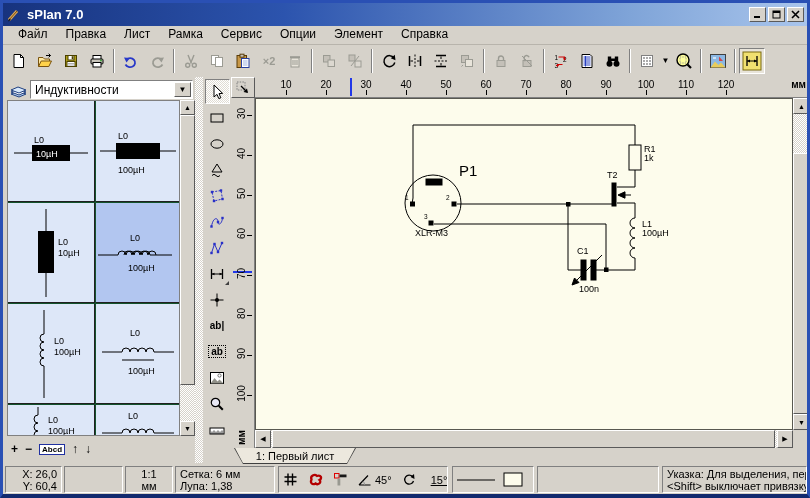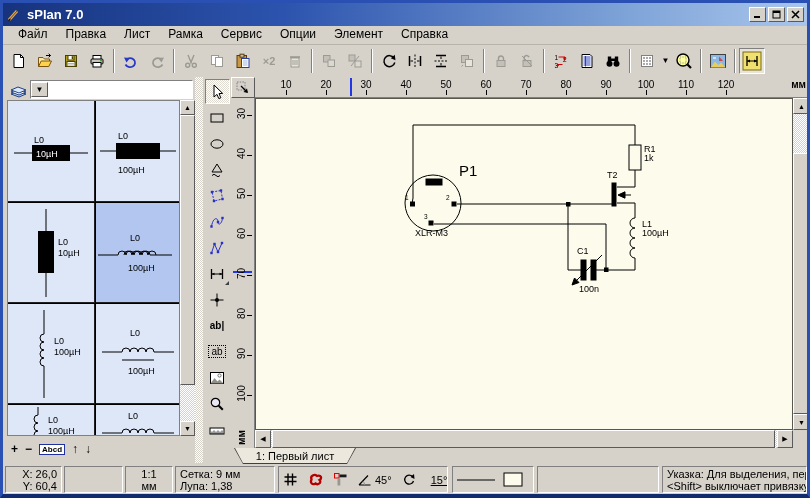--- a/index.html
+++ b/index.html
@@ -20,21 +20,21 @@
   
   .toolbar{left:0;top:42px;width:804px;height:31px;display:flex;align-items:center;padding-left:3px;}
   .b{width:26px;height:26px;display:flex;align-items:center;justify-content:center;background:transparent;position:relative;}
   .b.on{border:1px solid;border-color:#808080 #fff #fff #808080;background:#e8e4da;}
   .s{width:2px;height:24px;margin:0 3px;border-left:1px solid #808080;border-right:1px solid #fff;}
   .dd{width:11px;height:26px;display:flex;align-items:center;justify-content:center;font-size:8px;color:#000;}
   
   .combo{left:27px;top:77px;width:163px;height:19px;background:#fff;border:1px solid;border-color:#808080 #fff #fff #808080;display:flex;align-items:center;font-size:12px;}
   .combo-text{flex:1;padding-left:4px;color:#000;}
   .combo-btn{width:17px;height:15px;margin-right:1px;display:flex;align-items:center;justify-content:center;font-size:8px;}
-  .libgrid{left:4px;top:97px;width:173px;height:336px;border:1px solid #808080;background:#000000;overflow:hidden;}
+  .libgrid{left:4px;top:97px;width:173px;height:336px;border:1px solid #808080;background:#14532d;overflow:hidden;}
   .cell{position:absolute;overflow:hidden;background:#dde7f8;}
   .cell.sel{background:#b2c6f0;}
   .cell svg{display:block;}
   .libsb{left:177px;top:97px;width:15px;height:336px;background:#d6d2ca;}
   .sbbtn{position:absolute;left:0;width:15px;height:15px;display:flex;align-items:center;justify-content:center;font-size:7px;color:#000;}
   .libfoot{left:4px;top:435px;width:188px;height:22px;display:flex;align-items:center;gap:7px;font-size:12px;font-weight:bold;color:#000;padding-left:4px;}
   .abcd{font-size:8px;font-weight:bold;border:1px solid #2030a0;padding:0 2px;background:#fff;color:#000;}
   
   .splitter{left:192px;top:74px;width:8px;height:386px;}
   .toolcol{left:200px;top:74px;width:28px;height:386px;display:flex;flex-direction:column;align-items:center;padding-top:2px;}
@@ -314,20 +314,21 @@
   </div>
 
   <span class="abs ico" style="left:5px;top:77px;width:21px;height:19px;">
     <svg width="19" height="17">
         <path d="M2 13 L9 10 L17 13 L10 16 Z" fill="#b8d0ee" stroke="#204080"></path>
         <path d="M2 11 L9 8 L17 11 L10 14 Z" fill="#fff" stroke="#204080"></path>
         <path d="M2 9 L9 6 L17 9 L10 12 Z" fill="#d8e8fa" stroke="#204080"></path>
       </svg>
   </span>
   <div class="abs combo">
+    <span class="combo-text">Индуктивности</span>
     <span class="combo-btn raised">▼</span>
   </div>
 
   <div class="abs libgrid">
 
     <div class="cell" style="left:0;top:0;width:87px;height:101px;border-right:1px solid #202020;border-bottom:1px solid #202020;">
       <svg width="86" height="100">
           <path d="M6 52 H80" stroke="#000"></path>
           <rect x="24" y="44" width="38" height="16" fill="#000"></rect>
           <text x="26" y="42" font-size="9" fill="#000">L0</text>
@@ -477,21 +478,21 @@
         <span class="flyout"></span>
       </span>
     <span class="t">
         <svg width="16" height="16">
           <path d="M8 1.5 v13 M1.5 8 h13" stroke="#000"></path>
           <circle cx="8" cy="8" r="2" fill="#000"></circle>
         </svg>
       </span>
     <span class="t" style="font-weight:bold;color:#000;">ab|</span>
     <span class="t">
-        <span style="border:1px dotted #000;padding:0 2px;font-weight:normal;color:#000;">ab</span>
+        <span style="border:1px dotted #000;padding:0 2px;font-weight:bold;color:#000;">ab</span>
       </span>
     <span class="t">
         <svg width="16" height="16">
           <rect x="1.5" y="2.5" width="13" height="11" fill="#fff" stroke="#000"></rect>
           <circle cx="10.5" cy="5.5" r="1.6" fill="none" stroke="#707070"></circle>
           <path d="M1.5 13.5 l4-5.5 3 3.5 2-2 4 4z" fill="#909088"></path>
         </svg>
       </span>
     <span class="t">
         <svg width="16" height="16">
@@ -643,21 +644,21 @@
     <div class="sp" style="left:2px;width:57px;text-align:right;">
       <div>X: 26,0</div>
       <div>Y: 60,4</div>
     </div>
     <div class="sp" style="left:61px;width:59px;"></div>
     <div class="sp" style="left:122px;width:48px;text-align:center;">
       <div>1:1</div>
       <div>мм</div>
     </div>
     <div class="sp" style="left:172px;width:100px;">
-      <div>Сетка: 9 мм</div>
+      <div>Сетка: 6 мм</div>
       <div>Лупа:  1,38</div>
     </div>
     <div class="sp spc" style="left:275px;width:170px;gap:9px;">
       <span class="ico">
           <svg width="15" height="15">
             <path d="M1.5 5 h12 M1.5 9.5 h12 M5 1.5 v12 M9.5 1.5 v12" stroke="#000" stroke-width="1.4"></path>
           </svg>
         </span>
       <span class="ico">
           <svg width="17" height="15">

